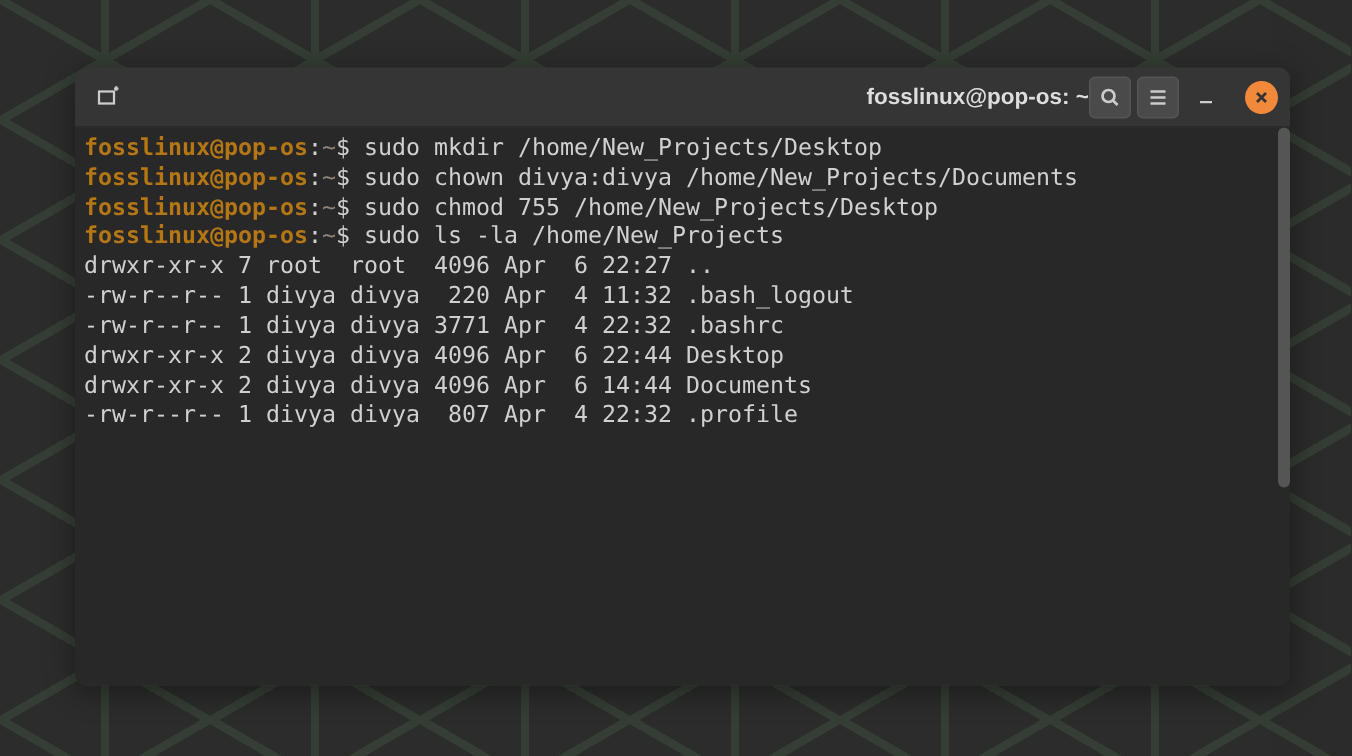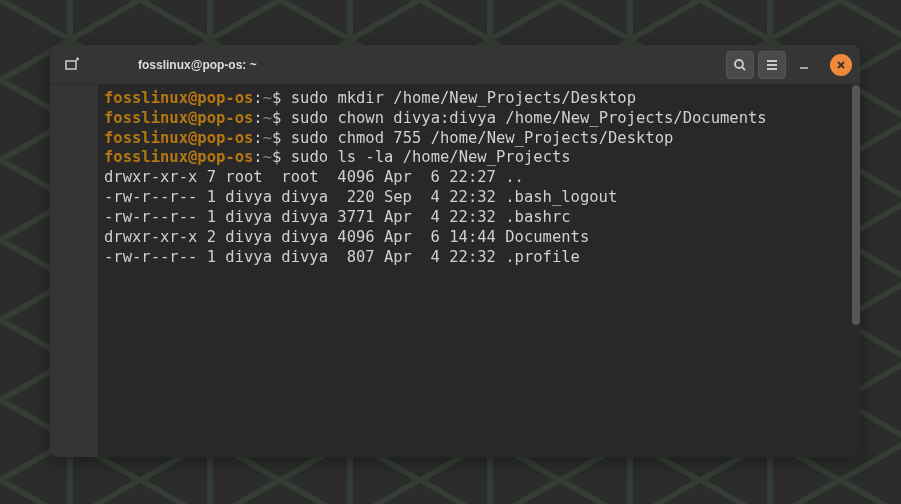--- a/index.html
+++ b/index.html
@@ -37,23 +37,23 @@
       height: 40px;
       background: #353535;
       display: flex;
       align-items: center;
       padding: 0 8px;
       border-bottom: 1px solid #2a2a2a;
     }
     .titlebar-left { display: flex; align-items: center; width: 80px; }
     .titlebar-center {
       flex: 1;
-      text-align: left;
+      text-align: right;
       color: #ddd;
-      font-size: 12px;
+      font-size: 15px;
       font-family: sans-serif;
       font-weight: 600;
     }
     .titlebar-right { display: flex; align-items: center; gap: 4px; }
     .icon-btn {
       width: 28px;
       height: 28px;
       border-radius: 4px;
       display: flex;
       align-items: center;
@@ -79,21 +79,20 @@
     }
     .terminal-body {
       height: calc(100% - 40px);
       background: #282828;
       padding: 4px 6px;
       font-size: 15.5px;
       line-height: 1.28;
       color: #d0d0d0;
       overflow-y: auto;
       position: relative;
-      margin-left: 48px;
     }
     .scrollbar-track {
       position: absolute;
       right: 0;
       top: 0;
       bottom: 0;
       width: 8px;
       background: transparent;
     }
     .scrollbar-thumb {
@@ -165,22 +164,23 @@
     </div>
   </div>
 
   <div class="terminal-body">
     <div id="lines">
         <div class="line"><span class="user">fosslinux</span><span class="user">@</span><span class="host">pop-os</span><span class="colon">:</span><span class="tilde">~</span><span class="dollar">$</span> <span class="cmd">sudo mkdir /home/New_Projects/Desktop</span></div>
         <div class="line"><span class="user">fosslinux</span><span class="user">@</span><span class="host">pop-os</span><span class="colon">:</span><span class="tilde">~</span><span class="dollar">$</span> <span class="cmd">sudo chown divya:divya /home/New_Projects/Documents</span></div>
         <div class="line"><span class="user">fosslinux</span><span class="user">@</span><span class="host">pop-os</span><span class="colon">:</span><span class="tilde">~</span><span class="dollar">$</span> <span class="cmd">sudo chmod 755 /home/New_Projects/Desktop</span></div>
         <div class="line"><span class="user">fosslinux</span><span class="user">@</span><span class="host">pop-os</span><span class="colon">:</span><span class="tilde">~</span><span class="dollar">$</span> <span class="cmd">sudo ls -la /home/New_Projects</span></div>
         <div class="line">drwxr-xr-x 7 root  root  4096 Apr  6 22:27 ..</div>
-        <div class="line">-rw-r--r-- 1 divya divya  220 Sep  4 22:32 .bash_logout</div>
+        <div class="line">-rw-r--r-- 1 divya divya  220 Apr  4 11:32 .bash_logout</div>
         <div class="line">-rw-r--r-- 1 divya divya 3771 Apr  4 22:32 .bashrc</div>
+        <div class="line">drwxr-xr-x 2 divya divya 4096 Apr  6 22:44 Desktop</div>
         <div class="line">drwxr-xr-x 2 divya divya 4096 Apr  6 14:44 Documents</div>
         <div class="line">-rw-r--r-- 1 divya divya  807 Apr  4 22:32 .profile</div>
       </div>
     <div class="scrollbar-track">
       <div class="scrollbar-thumb"></div>
     </div>
   </div>
 </div>
 
 </body></html>

